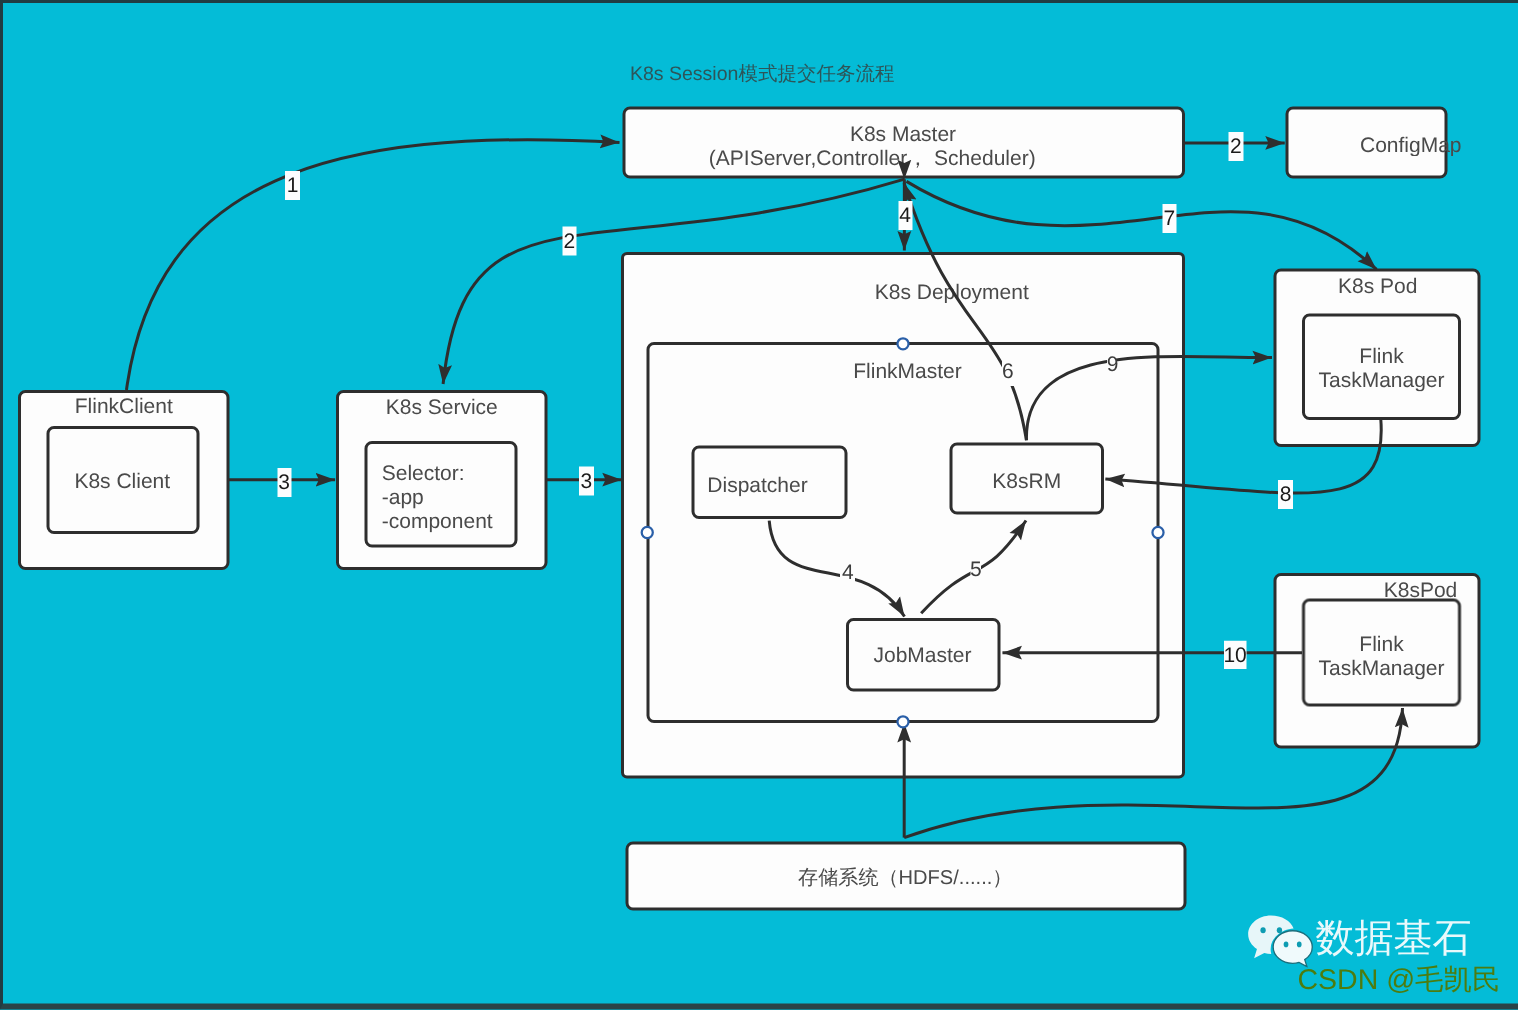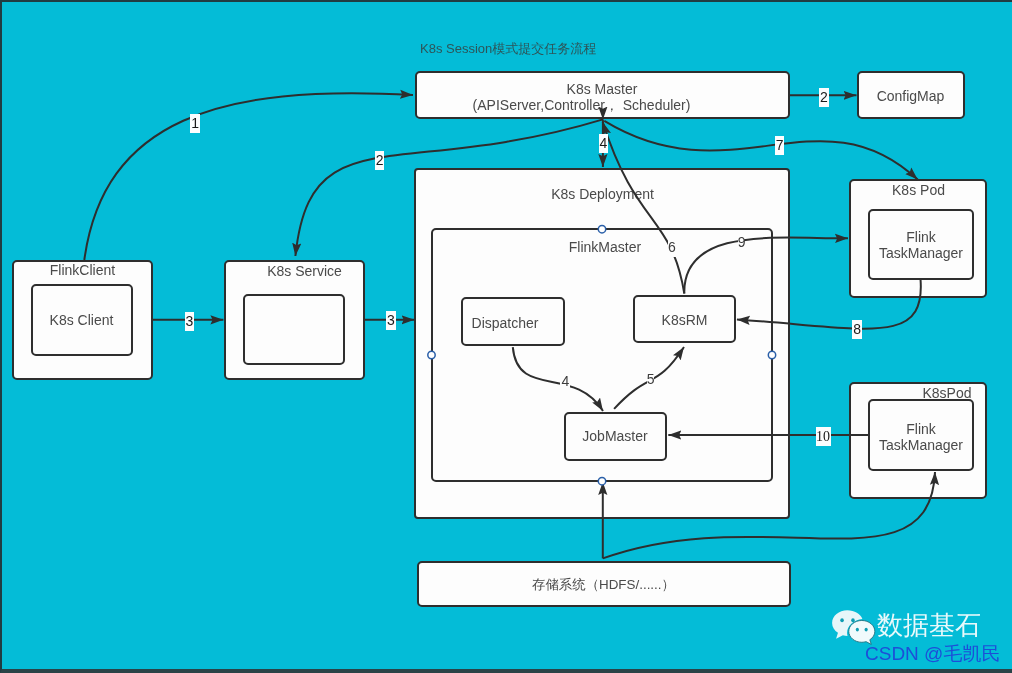--- a/index.html
+++ b/index.html
@@ -28,50 +28,53 @@
           height:19px;transform:translateZ(0);}
   .elabel.nb{background:#fdfdfd;color:#3d3d3d;}
 
   #title{position:absolute;left:420px;top:41px;color:#2d5559;
          font-size:13px;line-height:16px;white-space:nowrap;
          transform:translateZ(0);}
 
   #wmBrand{position:absolute;left:877px;top:610px;color:#e9f9fb;
            font-size:26px;line-height:30px;white-space:nowrap;
            letter-spacing:0px;transform:translateZ(0);}
-  #wmCredit{position:absolute;left:865px;top:643px;color:#1d4ed8;
+  #wmCredit{position:absolute;left:865px;top:643px;color:#4d7c0f;
             font-size:19px;line-height:22px;white-space:nowrap;
             transform:translateZ(0);}
 </style>
 </head>
 <body>
 
 <div id="canvas">
   <div id="bg"></div>
 
   <div id="title">K8s Session模式提交任务流程</div>
 
   <div class="node" style="left:415.2px;top:71.3px;width:374.5px;height:47.3px;"></div>
   <div class="nl" style="left:415px;top:80.5px;width:374px;">K8s Master</div>
   <div class="nl" style="left:415px;top:96.5px;width:333px;">(APIServer,Controller， Scheduler)</div>
 
   <div class="node" style="left:857px;top:71.3px;width:107.5px;height:47.3px;"></div>
-  <div class="nl" style="left:857px;top:88px;width:107px;">ConfigMap</div>
+  <div class="nl" style="left:857px;top:88px;width:107px;padding-left:30px;">ConfigMap</div>
 
   <div class="node" style="left:12px;top:259.5px;width:141px;height:120px;"></div>
   <div class="nl" style="left:13px;top:262px;width:139px;">FlinkClient</div>
   <div class="node" style="left:31px;top:283.5px;width:102px;height:72px;"></div>
   <div class="nl" style="left:31px;top:312px;width:101px;">K8s Client</div>
 
   <div class="node" style="left:224px;top:259.5px;width:141px;height:120px;"></div>
-  <div class="nl" style="left:225px;top:262.5px;width:139px;padding-left:10px;">K8s Service</div>
+  <div class="nl" style="left:225px;top:262.5px;width:139px;">K8s Service</div>
   <div class="node" style="left:243px;top:293.5px;width:102px;height:71.5px;"></div>
+  <div class="nl left" style="left:254.5px;top:307px;width:95px;">Selector:
+-app
+-component</div>
 
   <div class="node" style="left:414px;top:167.8px;width:375.8px;height:351px;border-radius:4px;"></div>
-  <div class="nl" style="left:415px;top:186px;width:375px;">K8s Deployment</div>
+  <div class="nl" style="left:415px;top:186px;width:375px;padding-left:32px;">K8s Deployment</div>
 
   <div class="node" style="left:430.5px;top:228.2px;width:342.4px;height:254px;"></div>
   <div class="nl" style="left:431px;top:239px;width:348px;">FlinkMaster</div>
 
   <div class="node" style="left:461.4px;top:297.4px;width:103.7px;height:48.7px;"></div>
   <div class="nl" style="left:461px;top:315px;width:88px;">Dispatcher</div>
 
   <div class="node" style="left:632.6px;top:294.5px;width:103.7px;height:48.7px;"></div>
   <div class="nl" style="left:633px;top:311.5px;width:103px;">K8sRM</div>
 
@@ -144,21 +147,21 @@
   <div class="elabel" style="left:374.7px;top:151.4px;width:9.8px;">2</div>
   <div class="elabel" style="left:184.9px;top:312px;width:9.1px;">3</div>
   <div class="elabel" style="left:385.7px;top:311px;width:10.5px;">3</div>
   <div class="elabel" style="left:598.9px;top:133.6px;width:9px;">4</div>
   <div class="elabel nb" style="left:560.4px;top:371.5px;width:9.8px;">4</div>
   <div class="elabel nb" style="left:646.7px;top:370.4px;width:7.7px;">5</div>
   <div class="elabel nb" style="left:668px;top:237.5px;width:7.5px;">6</div>
   <div class="elabel" style="left:774.7px;top:136px;width:9.8px;">7</div>
   <div class="elabel" style="left:851.7px;top:319.6px;width:10.8px;">8</div>
   <div class="elabel nb" style="left:737.8px;top:233px;width:6.4px;">9</div>
-  <div class="elabel" style="left:815.6px;top:427.4px;width:15px;font-family:Liberation Serif, serif;">10</div>
+  <div class="elabel" style="left:815.6px;top:427.4px;width:15px;">10</div>
 
   <svg id="wmIcon" width="44" height="35" style="position:absolute;left:832px;top:610px;" viewBox="2 2.5 42 33">
     <path d="M16.6 2.6C8.6 2.6 2.1 8.0 2.1 14.6c0 3.8 2.2 7.2 5.6 9.4l-1.8 5.8 6.5-3.4c1.4.4 2.9.6 4.4.7
              -.3-1.0-.4-2.0-.4-3.0 0-6.9 6.4-12.6 14.6-13.2C29.3 6.0 23.5 2.6 16.6 2.6z" fill="#e7f6f9"></path>
     <ellipse cx="11.6" cy="12.0" rx="1.7" ry="1.9" fill="#0e9cb2"></ellipse>
     <ellipse cx="22.0" cy="12.0" rx="1.7" ry="1.9" fill="#0e9cb2"></ellipse>
     <path d="M30.4 12.3c-6.8 0-12.4 4.7-12.4 10.4 0 5.7 5.6 10.4 12.4 10.4 1.4 0 2.8-.2 4.1-.6l5.0 2.6
              -1.4-4.4c3.0-1.9 4.8-4.8 4.8-8.0 0-5.7-5.6-10.4-12.5-10.4z" fill="#f0fafc" stroke="#1b6f7d" stroke-width="0.85"></path>
     <ellipse cx="26.2" cy="21.0" rx="1.5" ry="1.8" fill="#0e9cb2"></ellipse>
     <ellipse cx="34.6" cy="21.0" rx="1.5" ry="1.8" fill="#0e9cb2"></ellipse>

